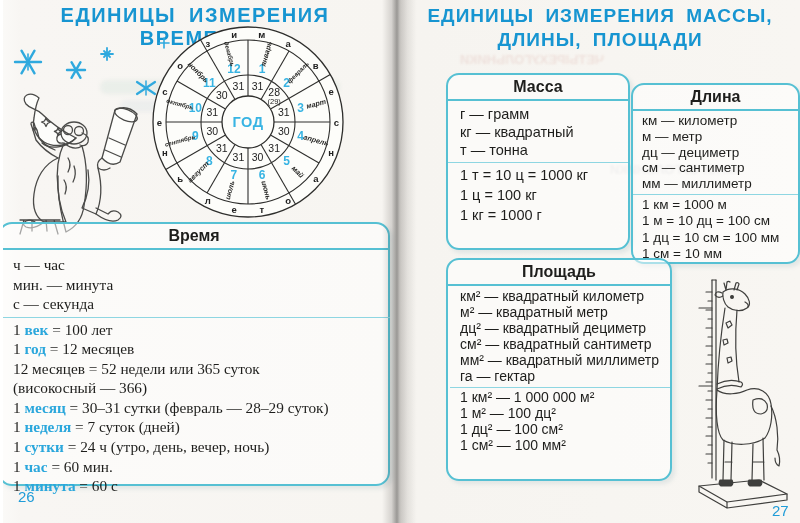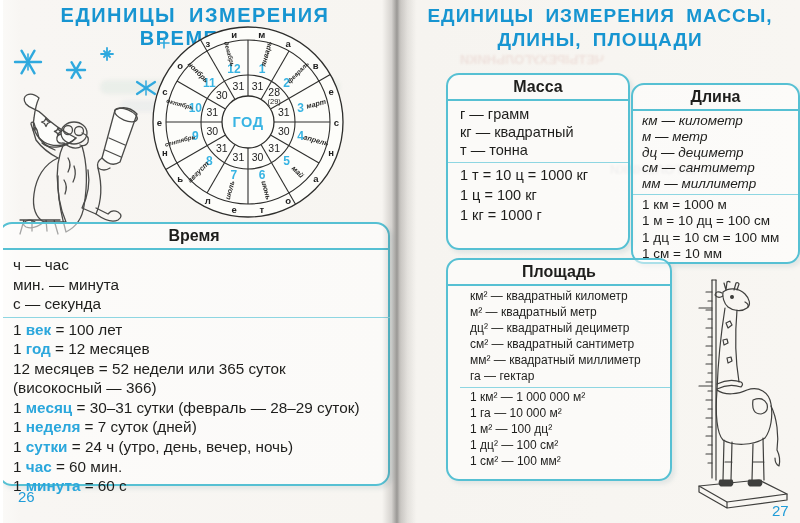--- a/index.html
+++ b/index.html
@@ -20,35 +20,35 @@
   .info-box{position:absolute;border:2.5px solid #56c0d3;border-radius:13px;
     background:rgba(255,255,255,.5);box-shadow:3px 3px 4px rgba(110,150,160,.16);}
   .box-header{text-align:center;font-weight:bold;font-size:16px;padding:3px 0 3px;
     border-bottom:2px solid #56c0d3;color:#1e1e1c;}
   .box-body{padding:4px 10px 0 12px;}
   .box-divider{border-top:1.7px solid #8ed6e2;margin:3px -10px 2px -12px;}
   .row{white-space:nowrap;}
   .kw{color:#2ba7dc;font-weight:bold;}
   
   .time-box{left:-2px;top:222px;width:388px;height:260px;border-radius:14px;}
-  .time-box .box-body{padding:5px 8px 0 13px;font-size:15.3px;}
+  .time-box .box-body{padding:5px 8px 0 13px;font-size:15.3px;font-family:Liberation Serif, serif;}
   .time-box .abbr .row{line-height:19.5px;}
   .time-box .facts .row{line-height:19.6px;}
   
   .mass-box{left:46px;top:73px;width:180px;height:173px;}
   .mass-box .box-body{font-size:14.5px;}
   .mass-box .abbr .row{line-height:18px;}
   .mass-box .facts .row{line-height:19px;padding-top:1px;}
   .len-box{left:231px;top:83px;width:165px;height:177px;}
   .len-box .box-body{font-size:13.5px;padding:2px 8px 0 9px;}
   .len-box .box-divider{margin:2px -8px 2px -9px;}
-  .len-box .abbr .row{line-height:15.8px;font-style:italic;}
+  .len-box .abbr .row{line-height:15.8px;}
   .len-box .facts .row{line-height:16.4px;}
   .area-box{left:46px;top:258px;width:222px;height:219px;}
-  .area-box .box-body{font-size:12px;padding:3px 8px 0 22px;}
+  .area-box .box-body{font-size:14px;padding:3px 8px 0 12px;}
   .area-box .box-divider{margin:3px -8px 2px -10px;}
   .area-box .abbr .row{line-height:15.9px;}
   .area-box .facts .row{line-height:15.9px;}
   .smudge{position:absolute;border-radius:8px;filter:blur(2px);}
   .ghost{position:absolute;transform:scaleX(-1);filter:blur(1.2px);font-weight:bold;
     white-space:nowrap;pointer-events:none;}
   svg{position:absolute;overflow:visible;}
 </style>
 </head>
 <body>
@@ -279,21 +279,20 @@
           <div class="row">км² — квадратный километр</div>
           <div class="row">м² — квадратный метр</div>
           <div class="row">дц² — квадратный дециметр</div>
           <div class="row">см² — квадратный сантиметр</div>
           <div class="row">мм² — квадратный миллиметр</div>
           <div class="row">га — гектар</div>
         </div>
         <div class="box-divider"></div>
         <div class="facts">
           <div class="row">1 км² — 1 000 000 м²</div>
-          <div class="row">1 га — 10 000 м²</div>
           <div class="row">1 м² — 100 дц²</div>
           <div class="row">1 дц² — 100 см²</div>
           <div class="row">1 см² — 100 мм²</div>
         </div>
       </div>
     </div>
 
     <svg style="left:295px;top:278px;" width="95" height="232" viewBox="0 0 95 232">
       <g fill="none" stroke="#3f3f3d" stroke-width="1.2" stroke-linejoin="round" stroke-linecap="round">
         <g>

